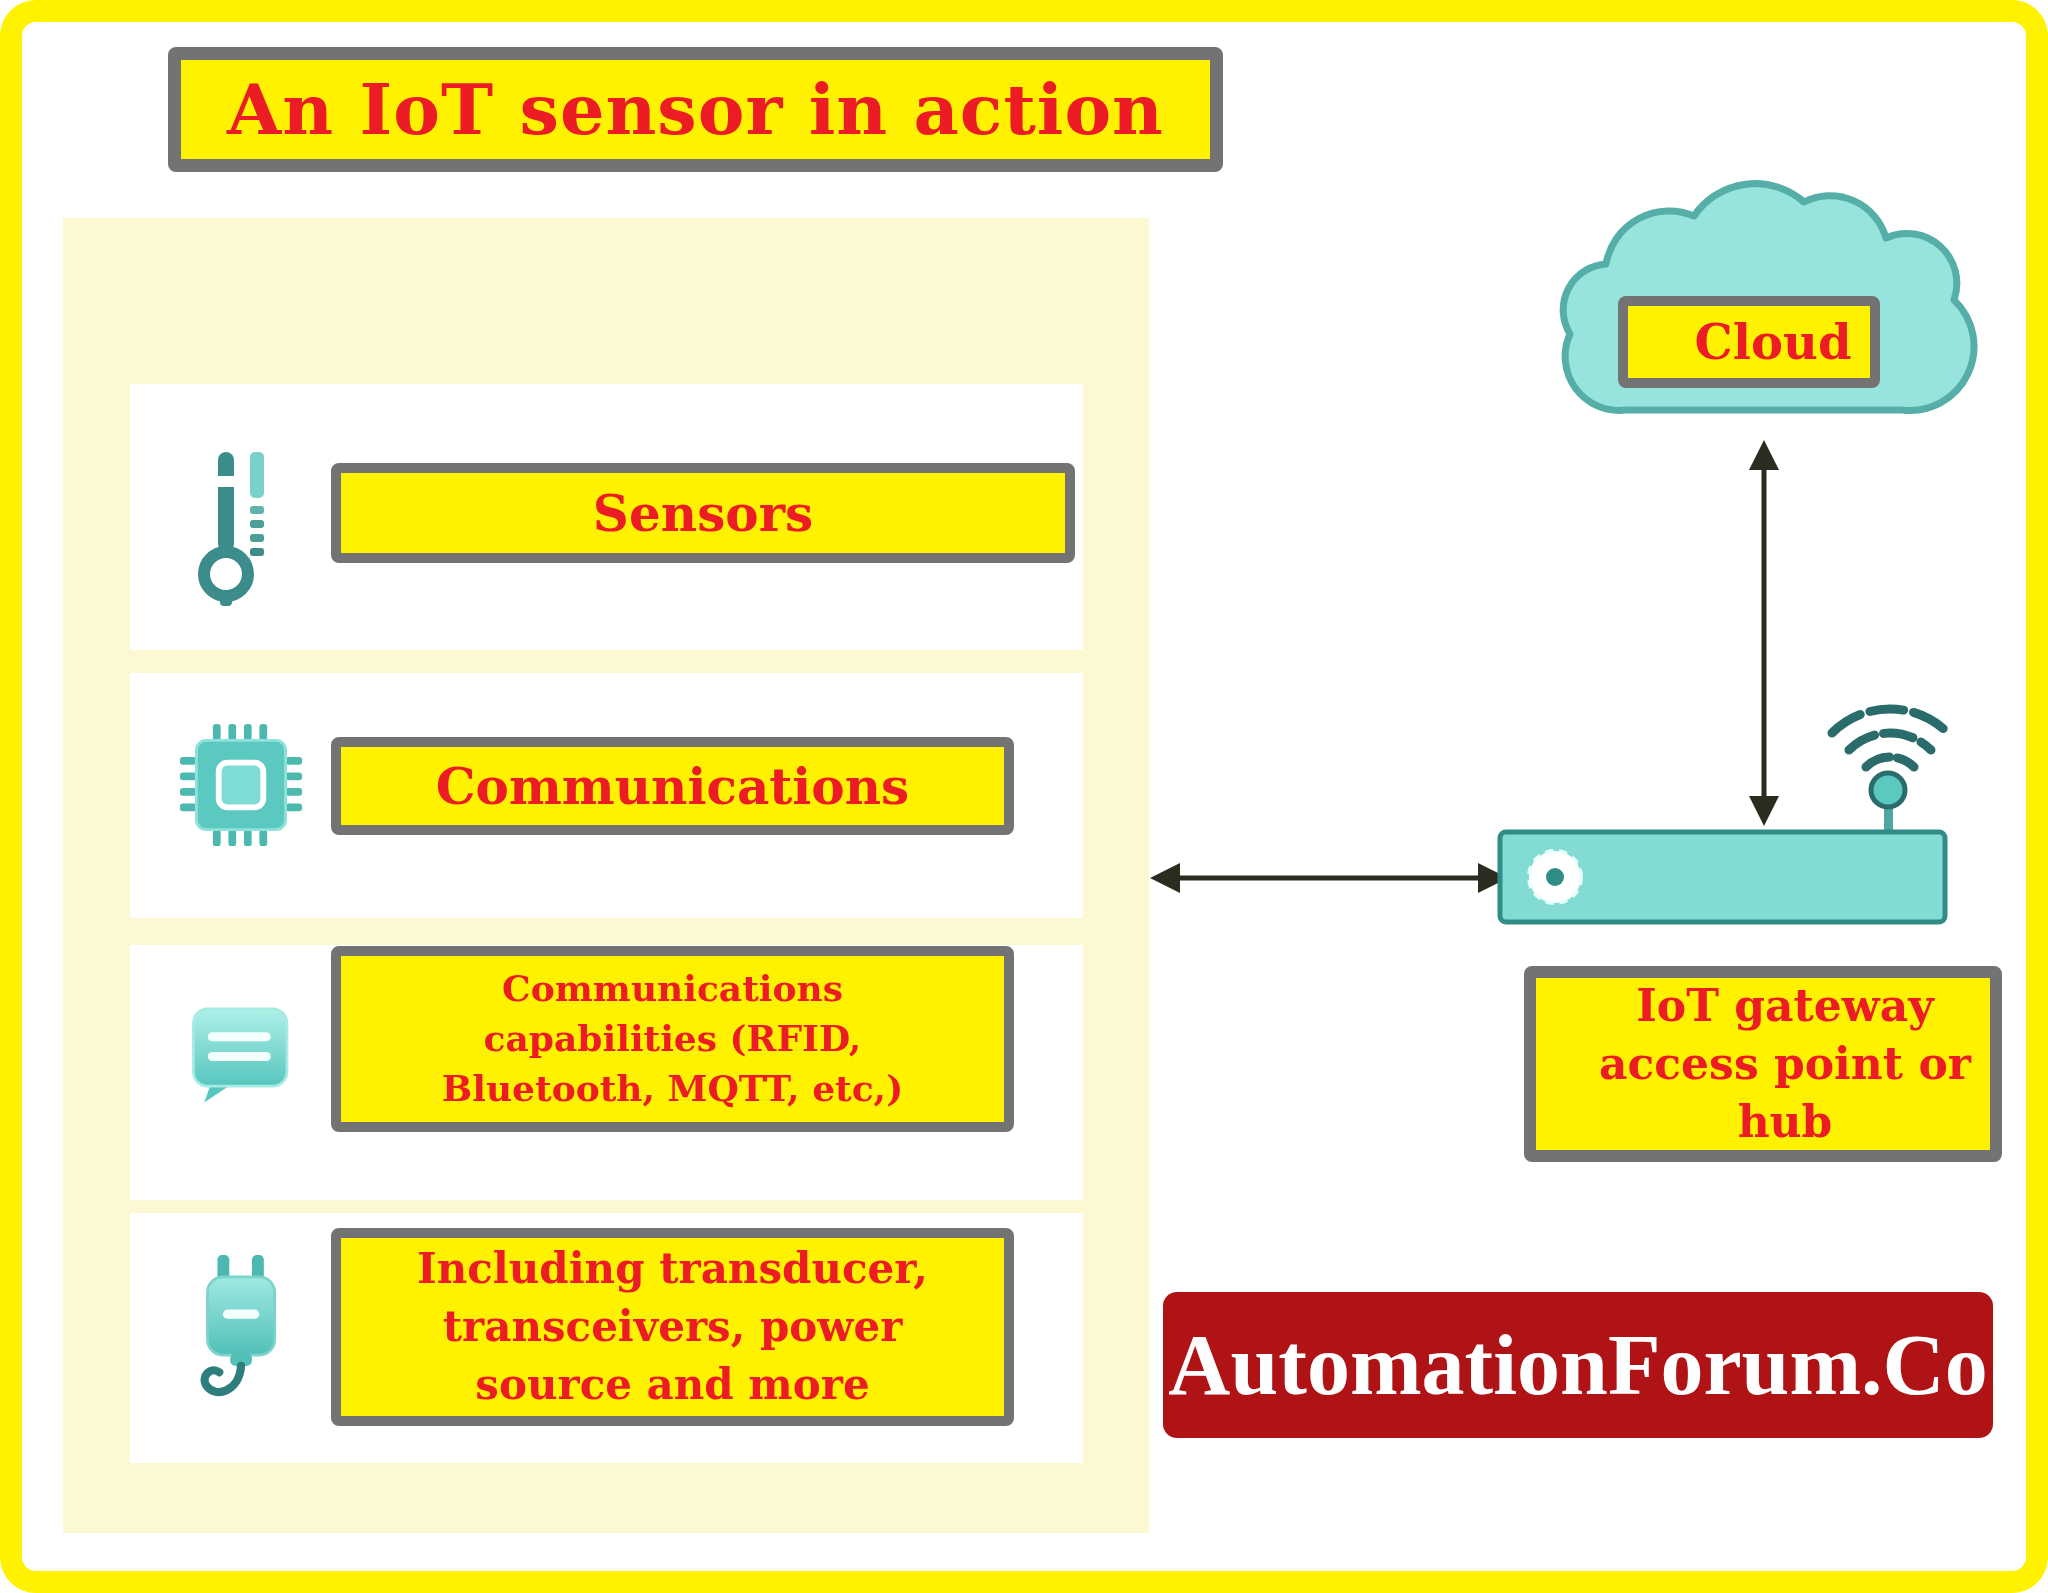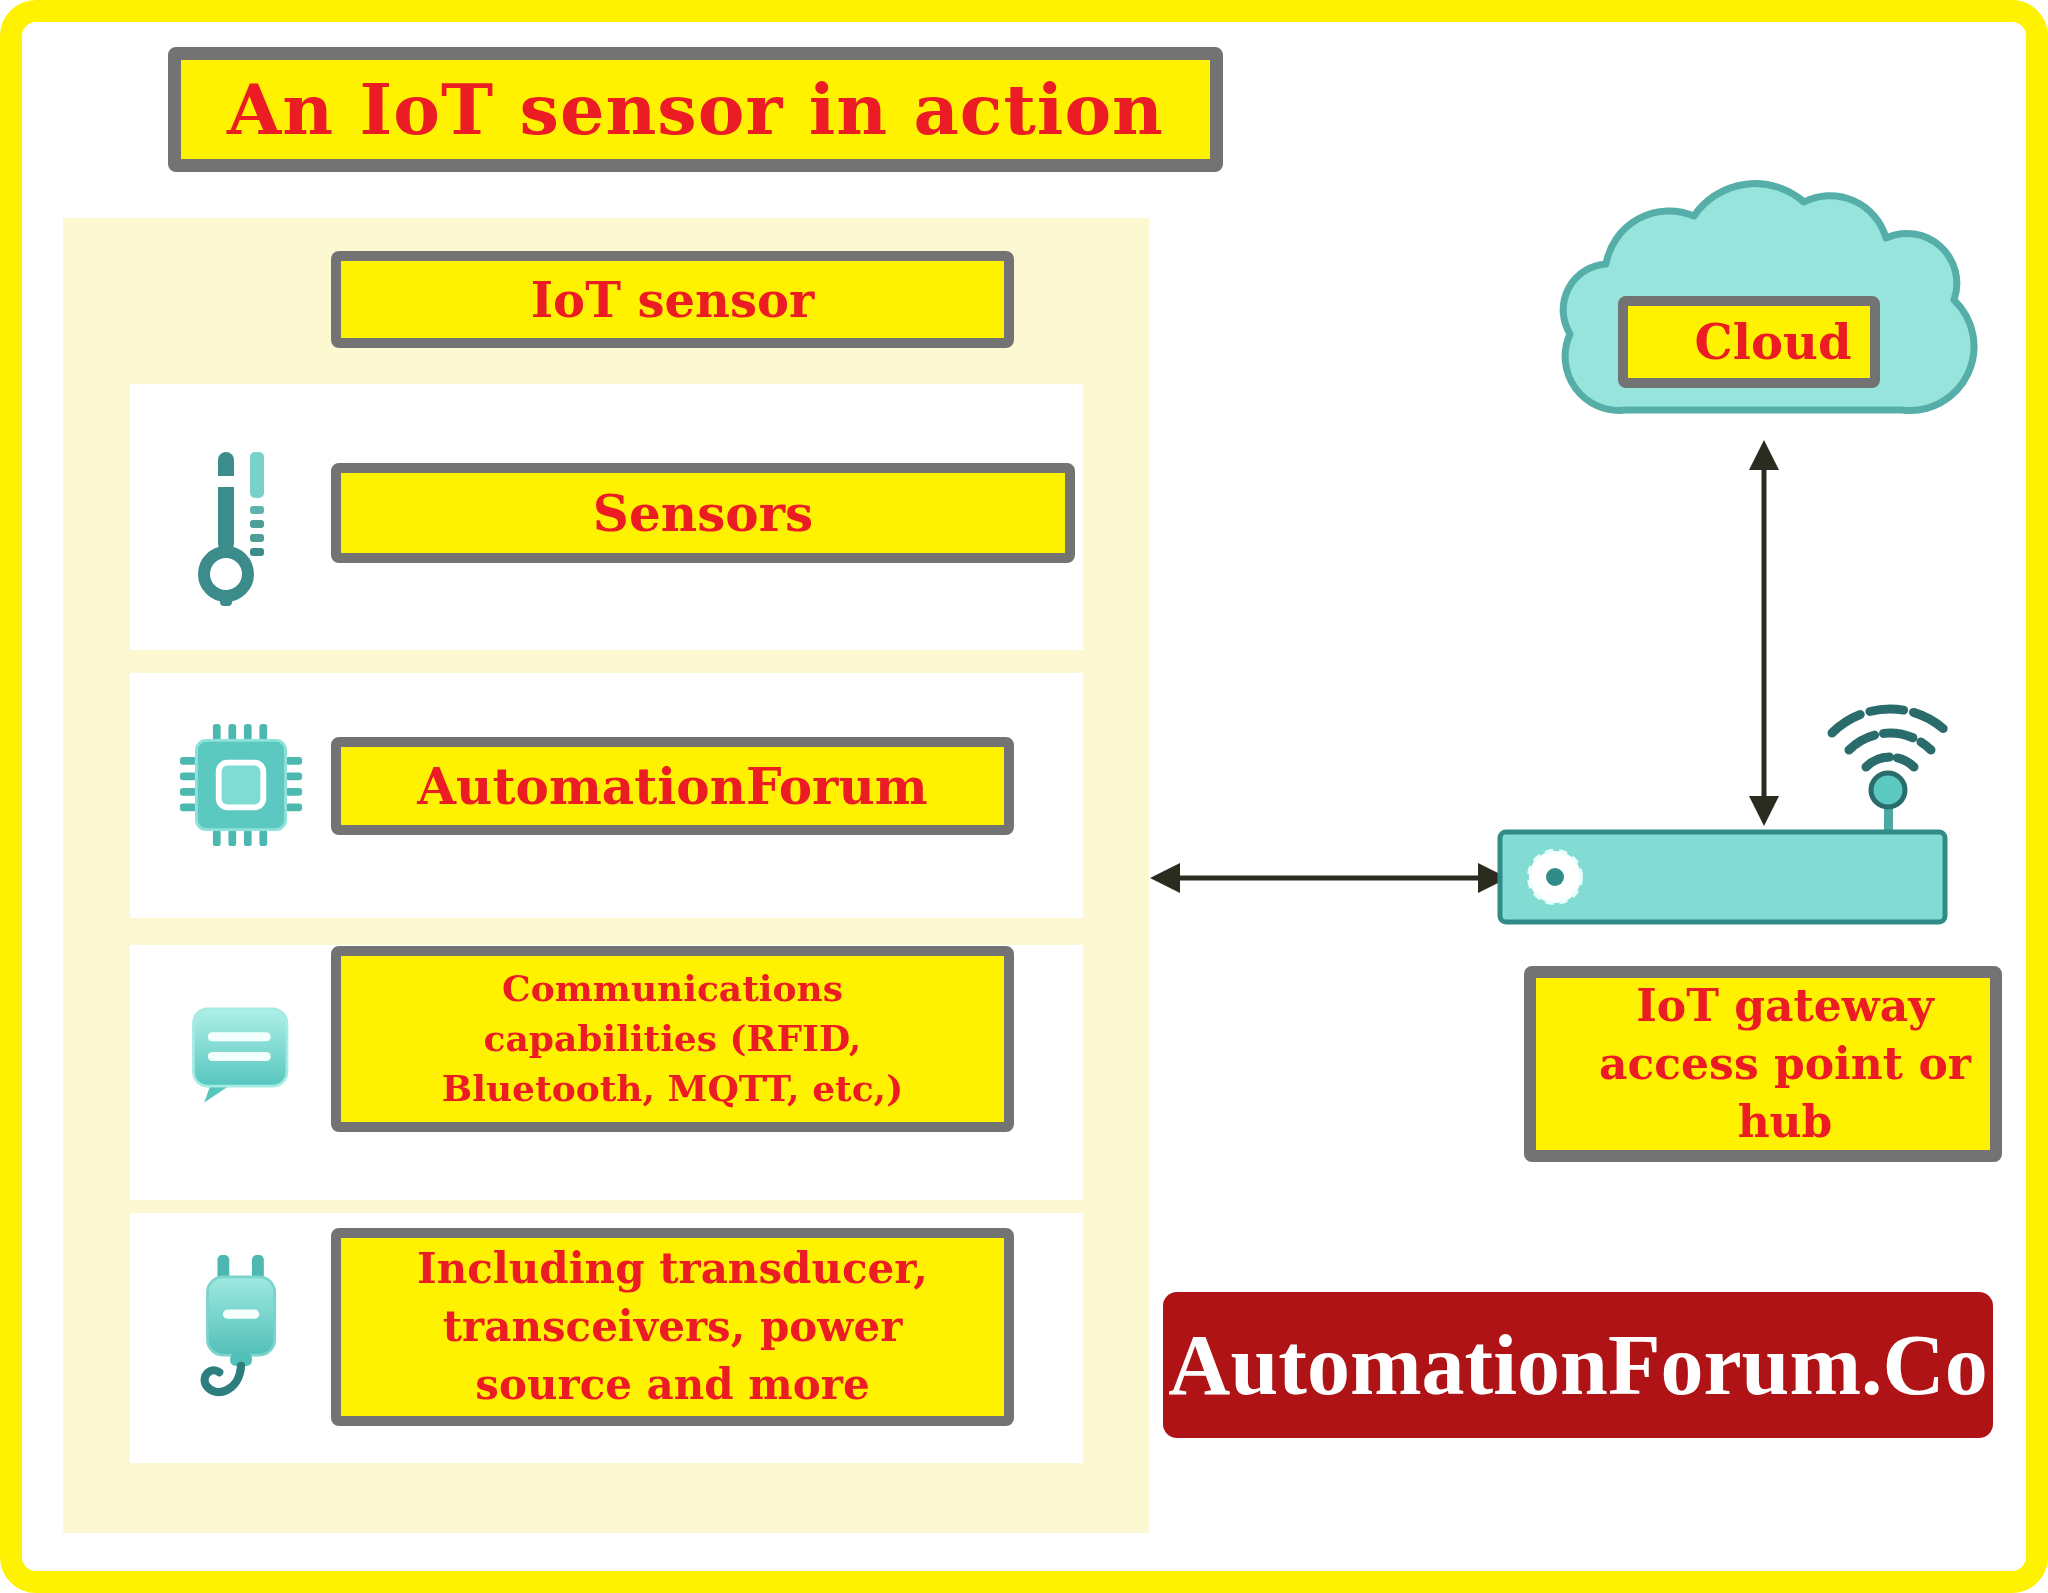--- a/index.html
+++ b/index.html
@@ -50,29 +50,26 @@
     <span class="slab">An IoT sensor in action</span>
   </div>
 
   <div class="panel"></div>
 
   <div class="row row1"></div>
   <div class="row row2"></div>
   <div class="row row3"></div>
   <div class="row row4"></div>
 
-  <div class="ybox hdr-box">
-    <span class="slab">IoT sensor</span>
-  </div>
 
   <div class="ybox sensors-box">
     <span class="slab">Sensors</span>
   </div>
   <div class="ybox micro-box">
-    <span class="slab">AutomationForum</span>
+    <span class="slab">Communications</span>
   </div>
   <div class="ybox comm-box">
     <span class="slab">Communications capabilities (RFID, Bluetooth, MQTT, etc,)</span>
   </div>
   <div class="ybox incl-box">
     <span class="slab">Including transducer, transceivers, power source and more</span>
   </div>
   <div class="speck"></div>
 
   <svg class="icon" style="left:192px;top:448px;" width="105" height="160" viewBox="0 0 105 160">

